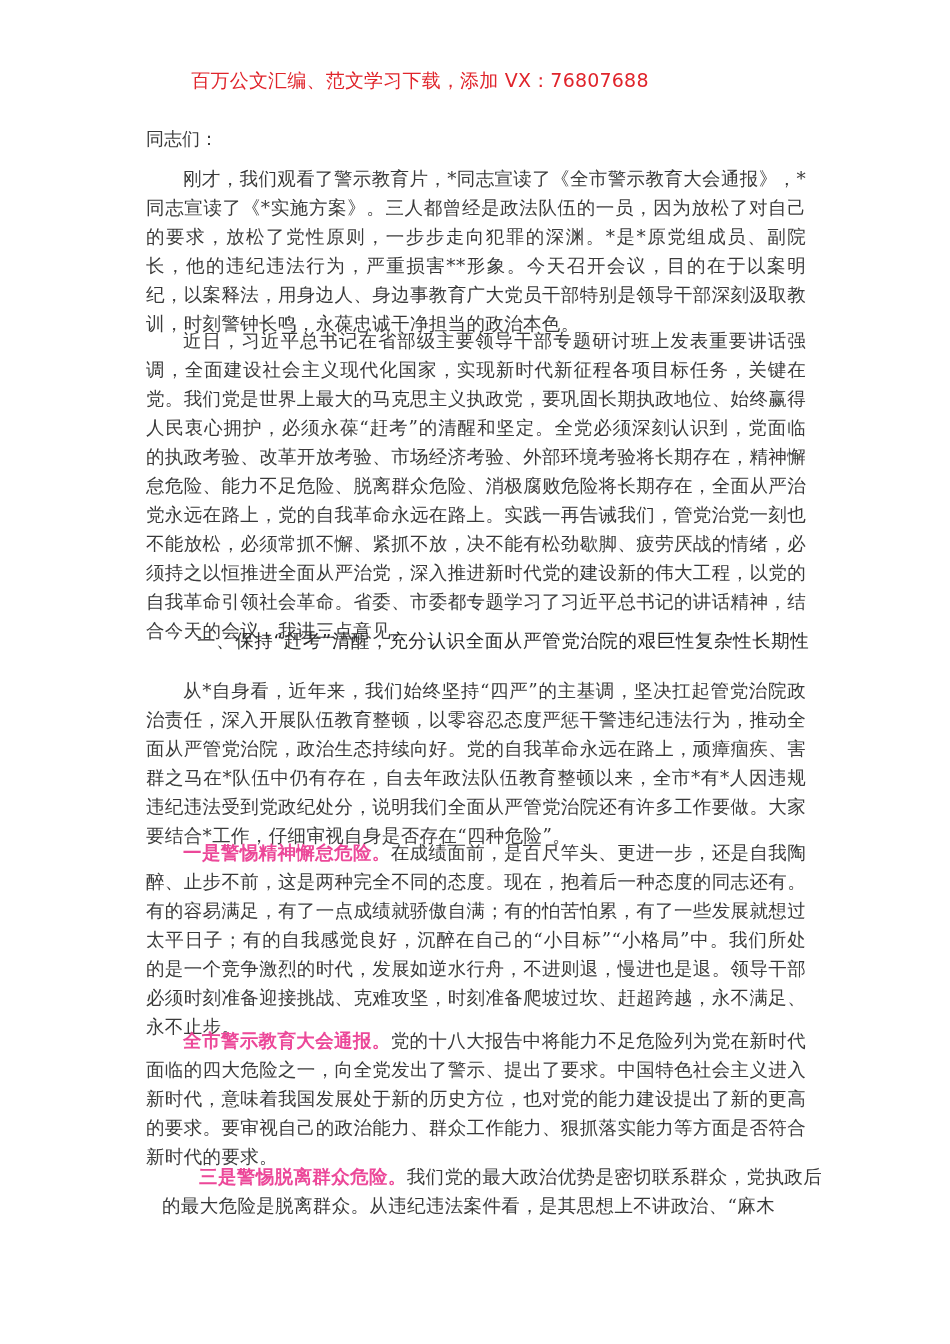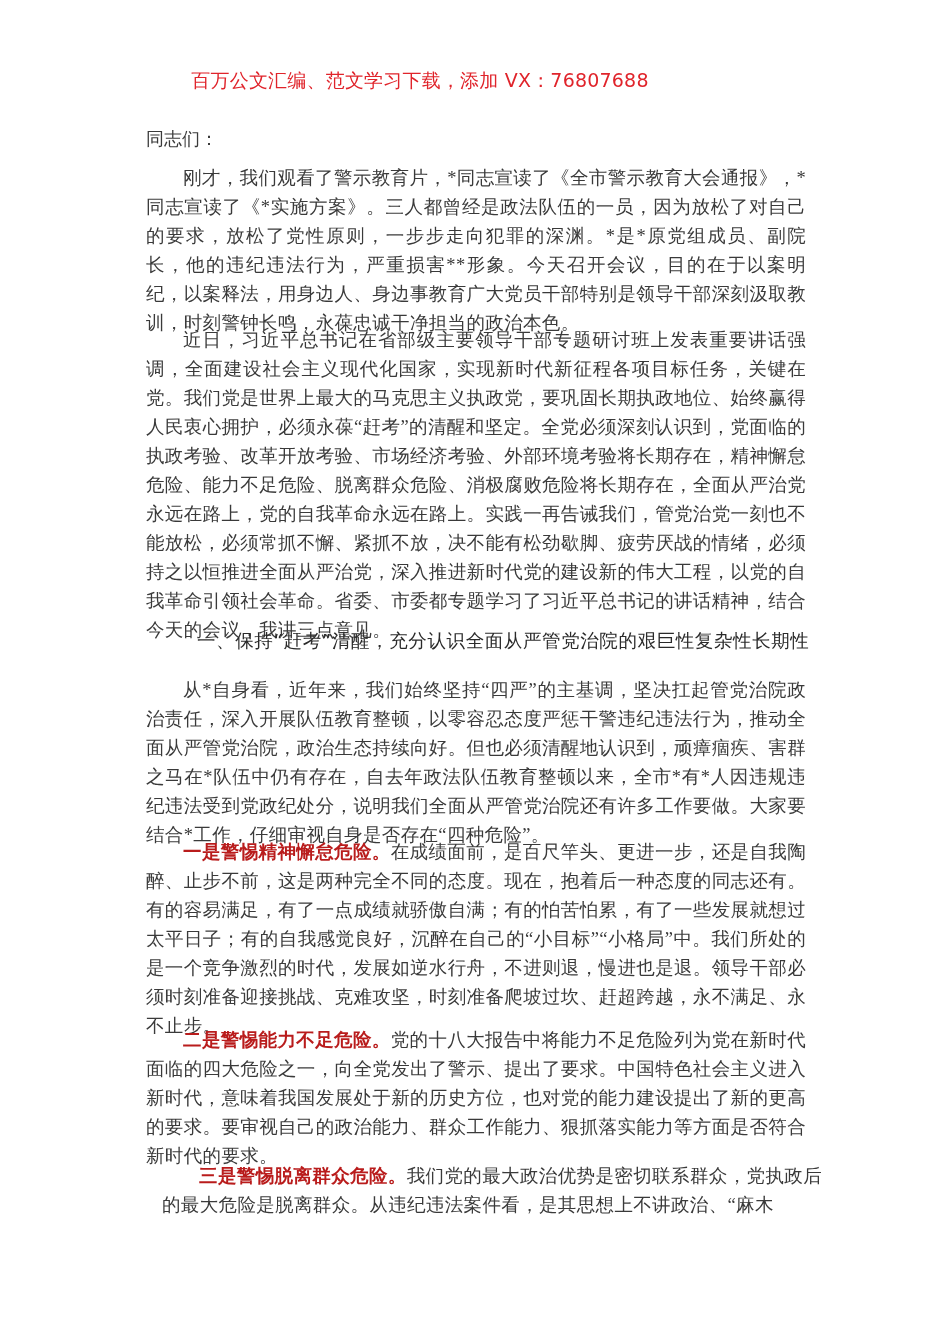--- a/index.html
+++ b/index.html
@@ -44,25 +44,24 @@
     .para {
       position: absolute;
       left: 0;
       width: 660px;
       margin: 0;
       font-size: 18.5px;
       line-height: 29px;
       text-align: justify;
       text-indent: 2em;
       letter-spacing: 0.35px;
-      font-family: Liberation Serif, serif;
     }
     .para .lead {
       font-weight: bold;
-      color: #b91c1c;
+      color: #ec4899;
     }
     .heading {
       position: absolute;
       left: 0;
       width: 660px;
       margin: 14px;
       font-size: 18.5px;
       line-height: 29px;
       font-weight: normal;
       text-indent: 2em;
@@ -79,21 +78,21 @@
 <div class="page">
 
   <p class="salutation">同志们：</p>
 
   <p class="para" style="top:164px;"><span>刚才，我们观看了警示教育片，*同志宣读了《全市警示教育大会通报》，*同志宣读了《*实施方案》。三人都曾经是政法队伍的一员，因为放松了对自己的要求，放松了党性原则，一步步走向犯罪的深渊。*是*原党组成员、副院长，他的违纪违法行为，严重损害**形象。今天召开会议，目的在于以案明纪，以案释法，用身边人、身边事教育广大党员干部特别是领导干部深刻汲取教训，时刻警钟长鸣，永葆忠诚干净担当的政治本色。</span></p>
 
   <p class="para" style="top:326px;"><span>近日，习近平总书记在省部级主要领导干部专题研讨班上发表重要讲话强调，全面建设社会主义现代化国家，实现新时代新征程各项目标任务，关键在党。我们党是世界上最大的马克思主义执政党，要巩固长期执政地位、始终赢得人民衷心拥护，必须永葆“赶考”的清醒和坚定。全党必须深刻认识到，党面临的执政考验、改革开放考验、市场经济考验、外部环境考验将长期存在，精神懈怠危险、能力不足危险、脱离群众危险、消极腐败危险将长期存在，全面从严治党永远在路上，党的自我革命永远在路上。实践一再告诫我们，管党治党一刻也不能放松，必须常抓不懈、紧抓不放，决不能有松劲歇脚、疲劳厌战的情绪，必须持之以恒推进全面从严治党，深入推进新时代党的建设新的伟大工程，以党的自我革命引领社会革命。省委、市委都专题学习了习近平总书记的讲话精神，结合今天的会议，我讲三点意见。</span></p>
 
   <p class="heading" style="top:612px;">一、保持“赶考”清醒，充分认识全面从严管党治院的艰巨性复杂性长期性</p>
 
-  <p class="para" style="top:676px;"><span>从*自身看，近年来，我们始终坚持“四严”的主基调，坚决扛起管党治院政治责任，深入开展队伍教育整顿，以零容忍态度严惩干警违纪违法行为，推动全面从严管党治院，政治生态持续向好。但也必须清醒地认识到，顽瘴痼疾、害群之马在*队伍中仍有存在，自去年政法队伍教育整顿以来，全市*有*人因违规违纪违法受到党政纪处分，说明我们全面从严管党治院还有许多工作要做。大家要结合*工作，仔细审视自身是否存在“四种危险”。</span></p>
+  <p class="para" style="top:676px;"><span>从*自身看，近年来，我们始终坚持“四严”的主基调，坚决扛起管党治院政治责任，深入开展队伍教育整顿，以零容忍态度严惩干警违纪违法行为，推动全面从严管党治院，政治生态持续向好。党的自我革命永远在路上，顽瘴痼疾、害群之马在*队伍中仍有存在，自去年政法队伍教育整顿以来，全市*有*人因违规违纪违法受到党政纪处分，说明我们全面从严管党治院还有许多工作要做。大家要结合*工作，仔细审视自身是否存在“四种危险”。</span></p>
 
   <p class="para" style="top:838px;"><span class="lead">一是警惕精神懈怠危险。</span><span>在成绩面前，是百尺竿头、更进一步，还是自我陶醉、止步不前，这是两种完全不同的态度。现在，抱着后一种态度的同志还有。有的容易满足，有了一点成绩就骄傲自满；有的怕苦怕累，有了一些发展就想过太平日子；有的自我感觉良好，沉醉在自己的“小目标”“小格局”中。我们所处的是一个竞争激烈的时代，发展如逆水行舟，不进则退，慢进也是退。领导干部必须时刻准备迎接挑战、克难攻坚，时刻准备爬坡过坎、赶超跨越，永不满足、永不止步。</span></p>
 
-  <p class="para" style="top:1026px;"><span class="lead">二是警惕能力不足危险。</span><span>党的十八大报告中将能力不足危险列为党在新时代面临的四大危险之一，向全党发出了警示、提出了要求。中国特色社会主义进入新时代，意味着我国发展处于新的历史方位，也对党的能力建设提出了新的更高的要求。要审视自己的政治能力、群众工作能力、狠抓落实能力等方面是否符合新时代的要求。</span></p>
+  <p class="para" style="top:1026px;"><span class="lead">全市警示教育大会通报。</span><span>党的十八大报告中将能力不足危险列为党在新时代面临的四大危险之一，向全党发出了警示、提出了要求。中国特色社会主义进入新时代，意味着我国发展处于新的历史方位，也对党的能力建设提出了新的更高的要求。要审视自己的政治能力、群众工作能力、狠抓落实能力等方面是否符合新时代的要求。</span></p>
 
   <p class="para" style="top:1162px;margin-left:16px;"><span class="lead">三是警惕脱离群众危险。</span><span>我们党的最大政治优势是密切联系群众，党执政后的最大危险是脱离群众。从违纪违法案件看，是其思想上不讲政治、“麻木</span></p>
 
 </div>
 
 </body></html>

